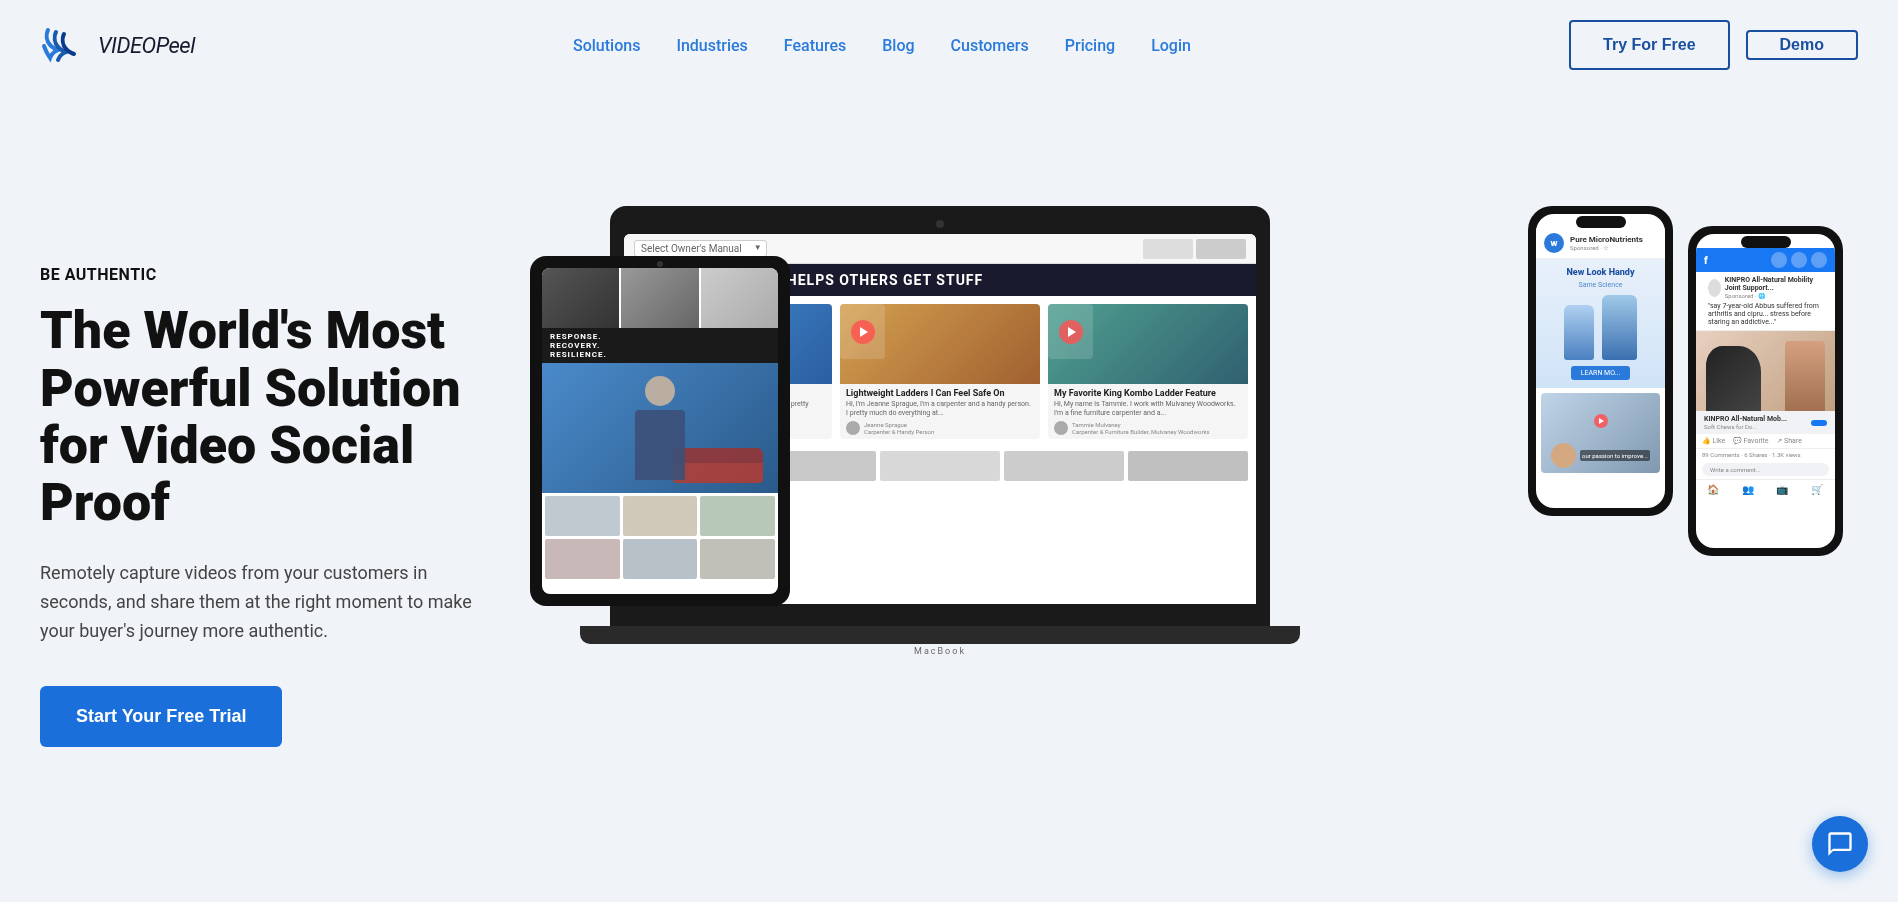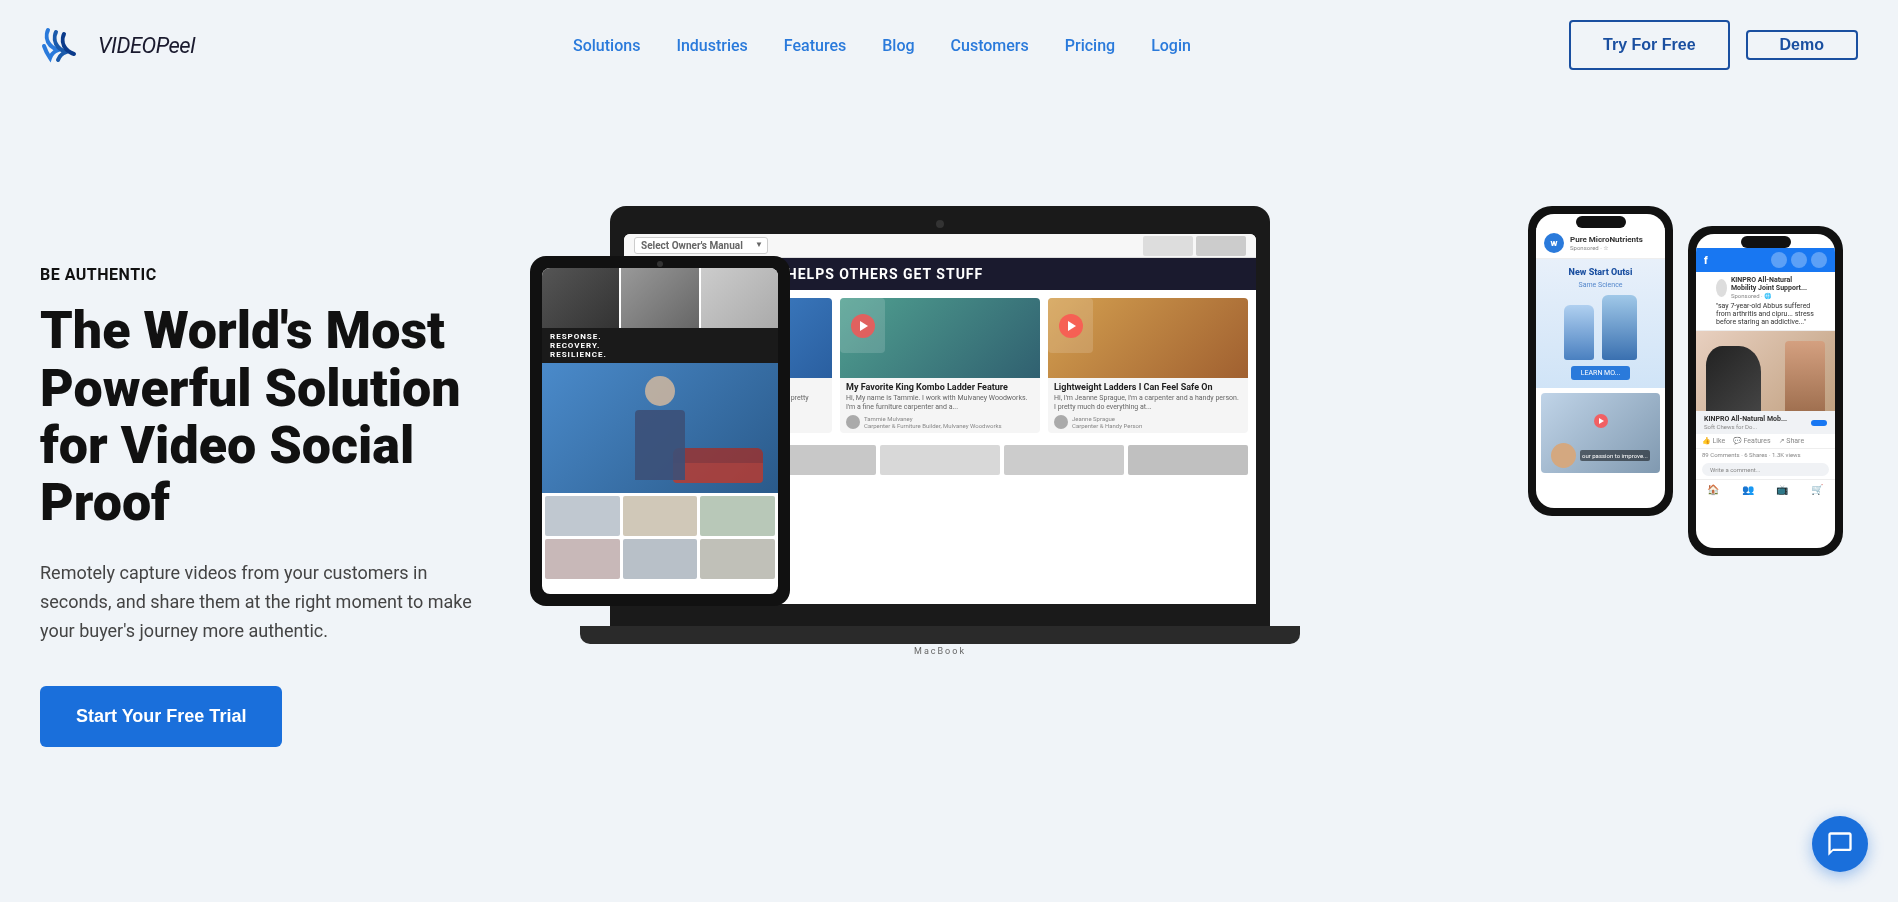--- a/index.html
+++ b/index.html
@@ -277,27 +277,26 @@
     .mock-play::after {
       content: '';
       border-left: 5px solid white;
       border-top: 3px solid transparent;
       border-bottom: 3px solid transparent;
       margin-left: 1px;
     }
 
     .laptop-topbar {
       background: #f7f7f7;
-      height: 24px;
+      height: 30px;
       border-bottom: 1px solid #ddd;
       display: flex;
       align-items: center;
       padding: 0 10px;
       gap: 10px;
-      font-weight: bold;
     }
 
     .laptop-hero-banner {
       background: #1a1a2e;
       color: white;
       padding: 8px 12px;
       font-size: 14px;
       font-weight: 700;
       letter-spacing: 1px;
     }
@@ -660,60 +659,60 @@
                   <div class="lcard-avatar"></div>
                   <div class="lcard-author-text">
                     <div>Jeanne Sprague</div>
                     <div>Stage Ranking</div>
                   </div>
                 </div>
               </div>
             </div>
 
             <div class="lcard">
+              <div class="lcard-img thumb-warm">
+                <div style="width:45px;height:55px;background:rgba(255,255,255,0.15);border-radius:4px;display:flex;align-items:center;justify-content:center;">
+                  <div style="width:24px;height:24px;background:rgba(255,80,80,0.8);border-radius:50%;display:flex;align-items:center;justify-content:center;">
+                    <div style="border-left:8px solid white;border-top:5px solid transparent;border-bottom:5px solid transparent;margin-left:2px;"></div>
+                  </div>
+                </div>
+              </div>
+              <div class="lcard-body">
+                <div class="lcard-title">Lightweight Ladders I Can Feel Safe On</div>
+                <div class="lcard-desc">Hi, I'm Jeanne Sprague, I'm a carpenter and a handy person. I pretty much do everything at...</div>
+                <div class="lcard-author">
+                  <div class="lcard-avatar"></div>
+                  <div class="lcard-author-text">
+                    <div>Jeanne Sprague</div>
+                    <div>Carpenter &amp; Handy Person</div>
+                  </div>
+                </div>
+              </div>
+            </div>
+
+            <div class="lcard">
               <div class="lcard-img thumb-teal">
                 <div style="width:45px;height:55px;background:rgba(255,255,255,0.15);border-radius:4px;display:flex;align-items:center;justify-content:center;">
                   <div style="width:24px;height:24px;background:rgba(255,80,80,0.8);border-radius:50%;display:flex;align-items:center;justify-content:center;">
                     <div style="border-left:8px solid white;border-top:5px solid transparent;border-bottom:5px solid transparent;margin-left:2px;"></div>
                   </div>
                 </div>
               </div>
               <div class="lcard-body">
                 <div class="lcard-title">My Favorite King Kombo Ladder Feature</div>
                 <div class="lcard-desc">Hi, My name is Tammie. I work with Mulvaney Woodworks. I'm a fine furniture carpenter and a...</div>
                 <div class="lcard-author">
                   <div class="lcard-avatar"></div>
                   <div class="lcard-author-text">
                     <div>Tammie Mulvaney</div>
                     <div>Carpenter &amp; Furniture Builder, Mulvaney Woodworks</div>
                   </div>
                 </div>
               </div>
             </div>
-
-            <div class="lcard">
-              <div class="lcard-img thumb-warm">
-                <div style="width:45px;height:55px;background:rgba(255,255,255,0.15);border-radius:4px;display:flex;align-items:center;justify-content:center;">
-                  <div style="width:24px;height:24px;background:rgba(255,80,80,0.8);border-radius:50%;display:flex;align-items:center;justify-content:center;">
-                    <div style="border-left:8px solid white;border-top:5px solid transparent;border-bottom:5px solid transparent;margin-left:2px;"></div>
-                  </div>
-                </div>
-              </div>
-              <div class="lcard-body">
-                <div class="lcard-title">Lightweight Ladders I Can Feel Safe On</div>
-                <div class="lcard-desc">Hi, I'm Jeanne Sprague, I'm a carpenter and a handy person. I pretty much do everything at...</div>
-                <div class="lcard-author">
-                  <div class="lcard-avatar"></div>
-                  <div class="lcard-author-text">
-                    <div>Jeanne Sprague</div>
-                    <div>Carpenter &amp; Handy Person</div>
-                  </div>
-                </div>
-              </div>
-            </div>
           </div>
 
           <div style="padding:4px 8px;display:grid;grid-template-columns:repeat(5,1fr);gap:4px;">
             <div style="height:30px;background:#d0d0d0;border-radius:2px;"></div>
             <div style="height:30px;background:#c8c8c8;border-radius:2px;"></div>
             <div style="height:30px;background:#d8d8d8;border-radius:2px;"></div>
             <div style="height:30px;background:#ccc;border-radius:2px;"></div>
             <div style="height:30px;background:#c0c0c0;border-radius:2px;"></div>
           </div>
         </div>
@@ -769,21 +768,21 @@
             <div class="phone-logo-circle">
               <span style="color:white;font-size:8px;font-weight:900;">W</span>
             </div>
             <div>
               <div class="phone-social-brand">Pure MicroNutrients</div>
               <div style="font-size:6px;color:#888;">Sponsored · ☆</div>
             </div>
           </div>
 
           <div class="phone-product-area">
-            <div class="phone-product-title">New Start Outsi</div>
+            <div class="phone-product-title">New Look Handy</div>
             <div class="phone-product-subtitle">Same Science</div>
             <div style="display:flex;justify-content:center;gap:8px;align-items:flex-end;">
               <div style="width:30px;height:55px;background:linear-gradient(180deg,#b0d0f0,#4a80c0);border-radius:6px 6px 3px 3px;"></div>
               <div style="width:35px;height:65px;background:linear-gradient(180deg,#a0c8e8,#3a70b0);border-radius:6px 6px 3px 3px;"></div>
             </div>
             <div class="phone-learn-btn">LEARN MO...</div>
           </div>
 
           <div class="phone-video-area">
             <div class="phone-video-large">
@@ -806,21 +805,21 @@
 
           <div class="fb-header" style="margin-top:14px;">
             <div class="fb-logo">f</div>
             <div class="fb-icons">
               <div class="fb-icon-circle"></div>
               <div class="fb-icon-circle"></div>
               <div class="fb-icon-circle"></div>
             </div>
           </div>
 
-          <div style="padding:4px 20px;border-bottom:1px solid #eee;">
+          <div style="padding:4px 12px;border-bottom:1px solid #eee;">
             <div style="display:flex;align-items:center;gap:4px;">
               <div style="width:18px;height:18px;background:#ddd;border-radius:50%;"></div>
               <div>
                 <div style="font-size:7px;font-weight:700;color:#333;">KINPRO All-Natural Mobility Joint Support...</div>
                 <div style="font-size:6px;color:#888;">Sponsored · 🌐</div>
               </div>
             </div>
             <div style="font-size:7px;color:#333;margin-top:3px;">"say 7-year-old Abbus suffered from arthritis and cipru... stress before staring an addictive..."</div>
           </div>
 
@@ -834,21 +833,21 @@
           <div class="fb-cta-bar">
             <div>
               <div style="font-size:7px;font-weight:700;color:#333;">KINPRO All-Natural Mob...</div>
               <div style="font-size:6px;color:#888;">Soft Chews for Do...</div>
             </div>
             <button class="fb-learn-more"></button>
           </div>
 
           <div class="fb-reactions">
             <span class="fb-reaction">👍 Like</span>
-            <span class="fb-reaction">💬 Features</span>
+            <span class="fb-reaction">💬 Favorite</span>
             <span class="fb-reaction">↗ Share</span>
           </div>
 
           <div style="padding:2px 6px;font-size:6px;color:#888;border-top:1px solid #eee;">
             89 Comments · 6 Shares · 1.3K views
           </div>
 
           <div class="fb-comment-bar">Write a comment...</div>
 
           <div style="background:#fff;border-top:1px solid #eee;display:flex;justify-content:space-around;padding:4px 0;">

